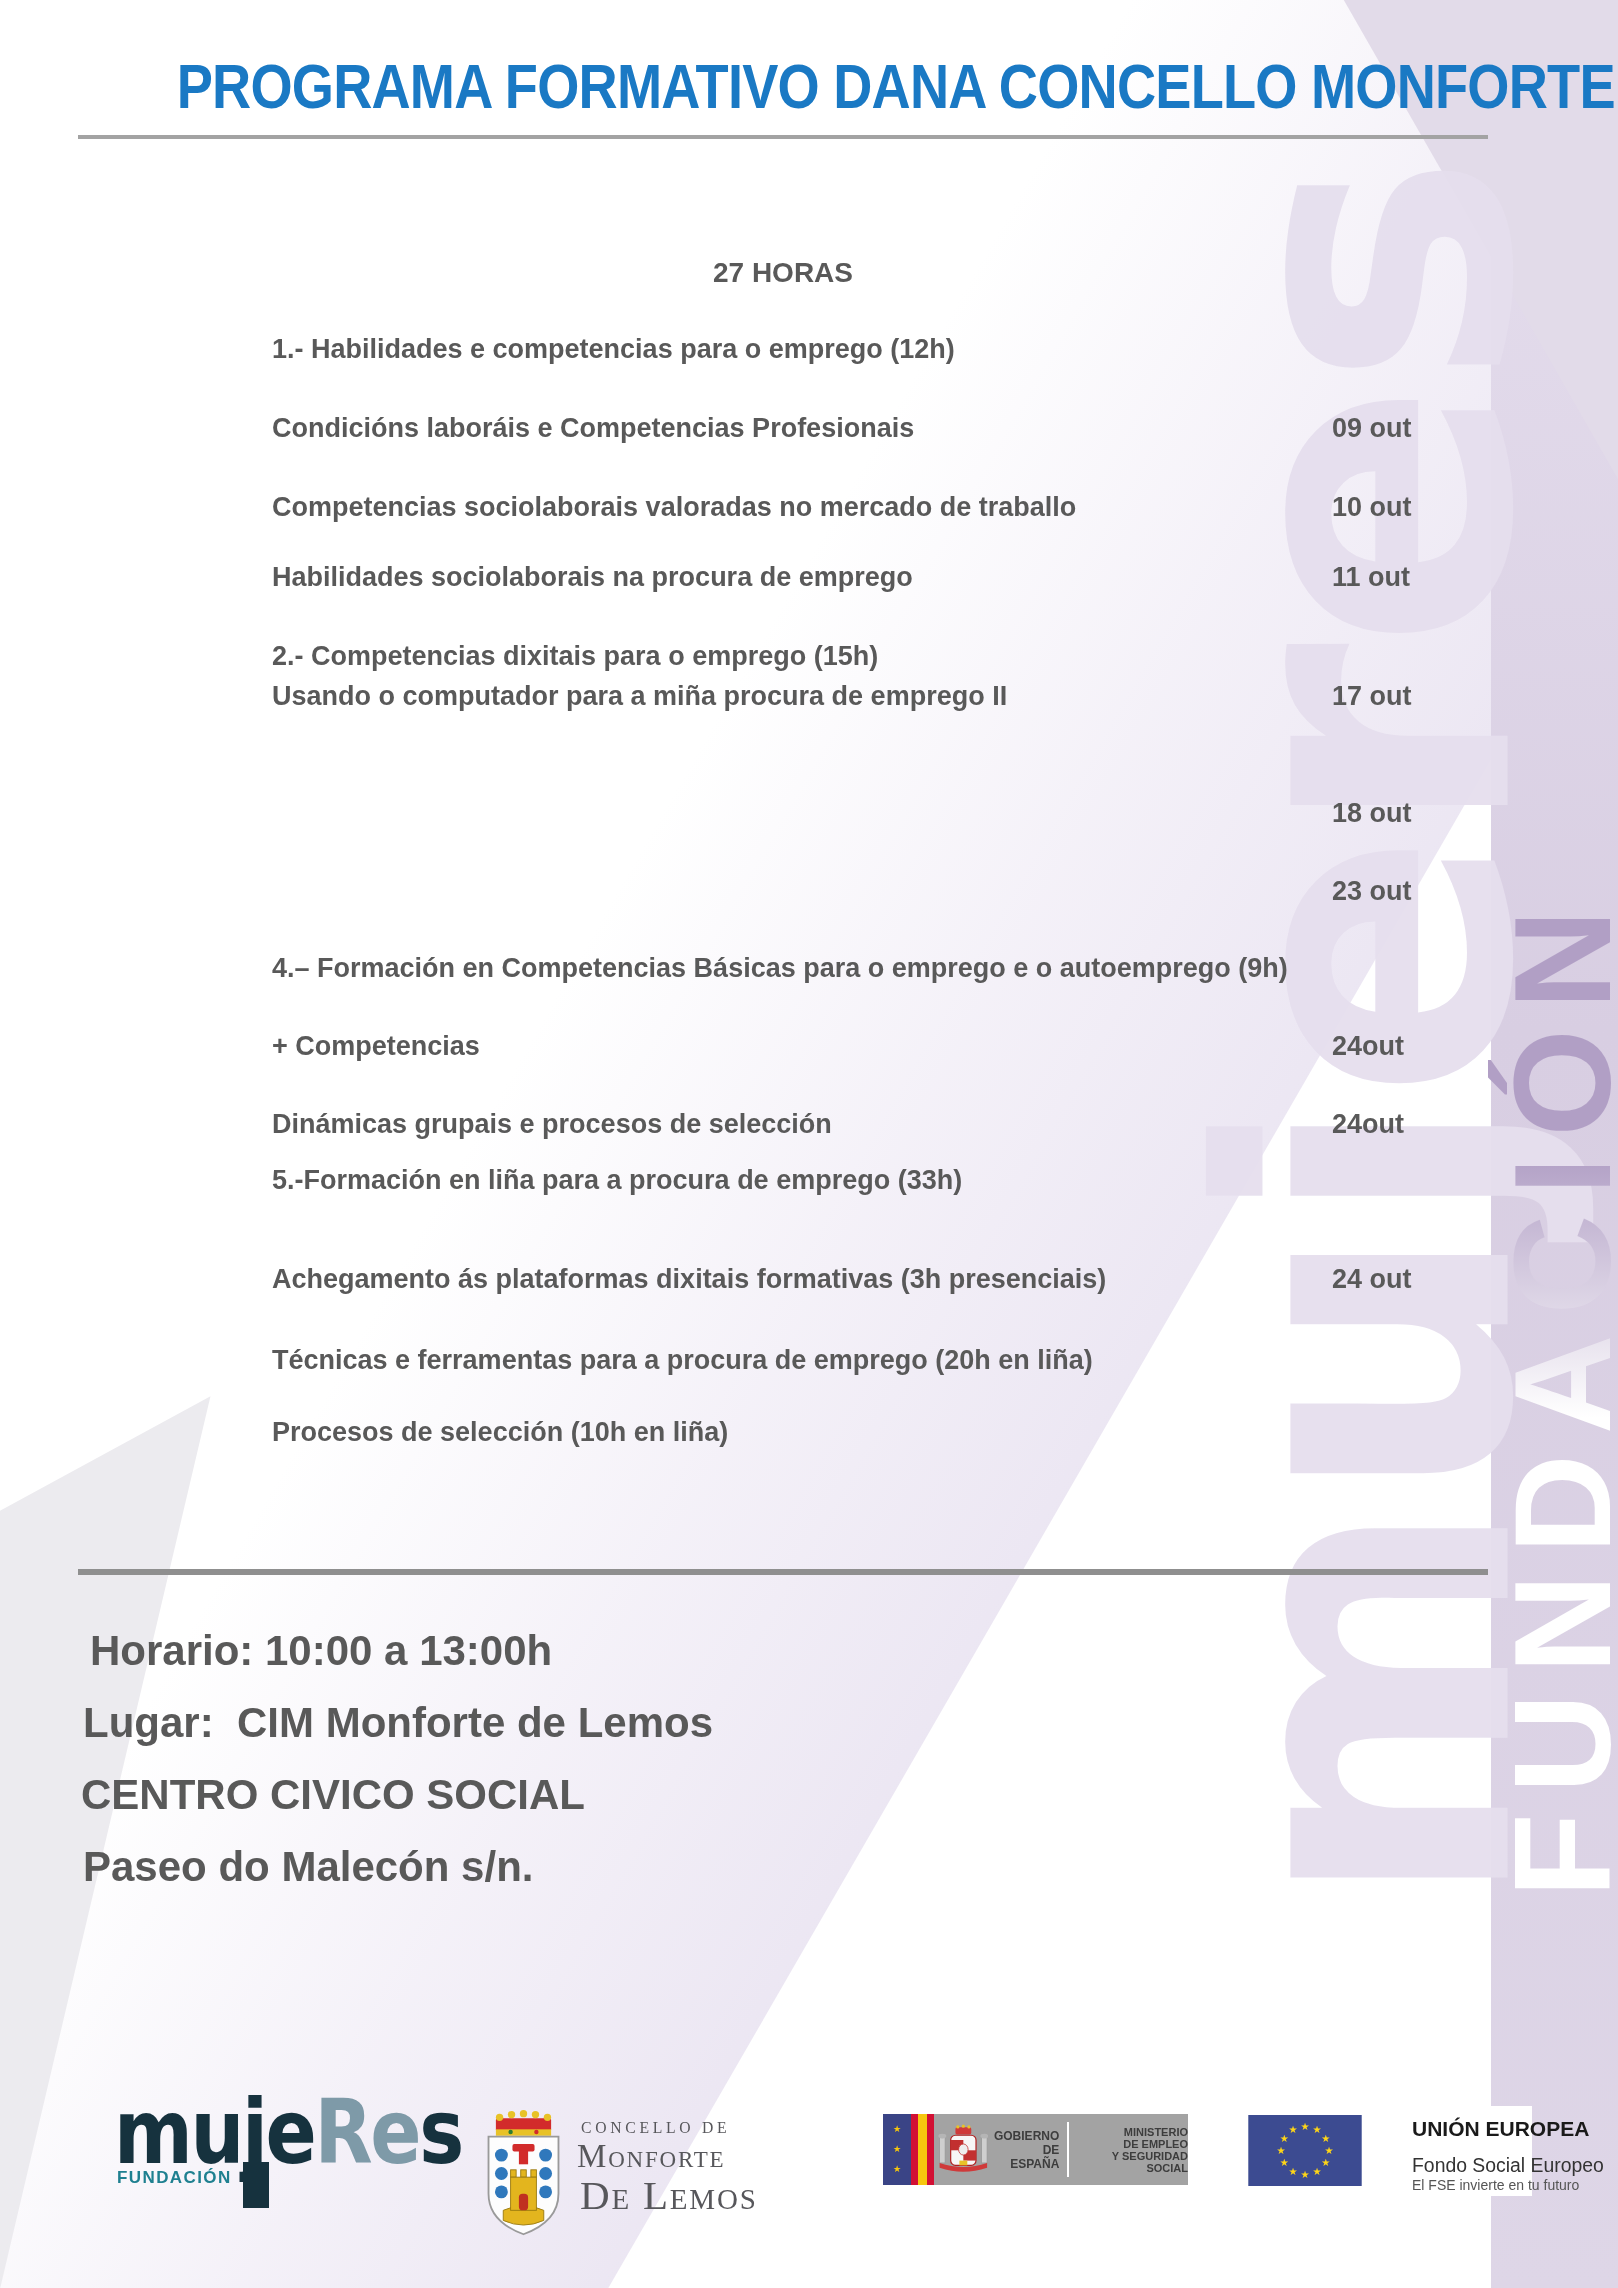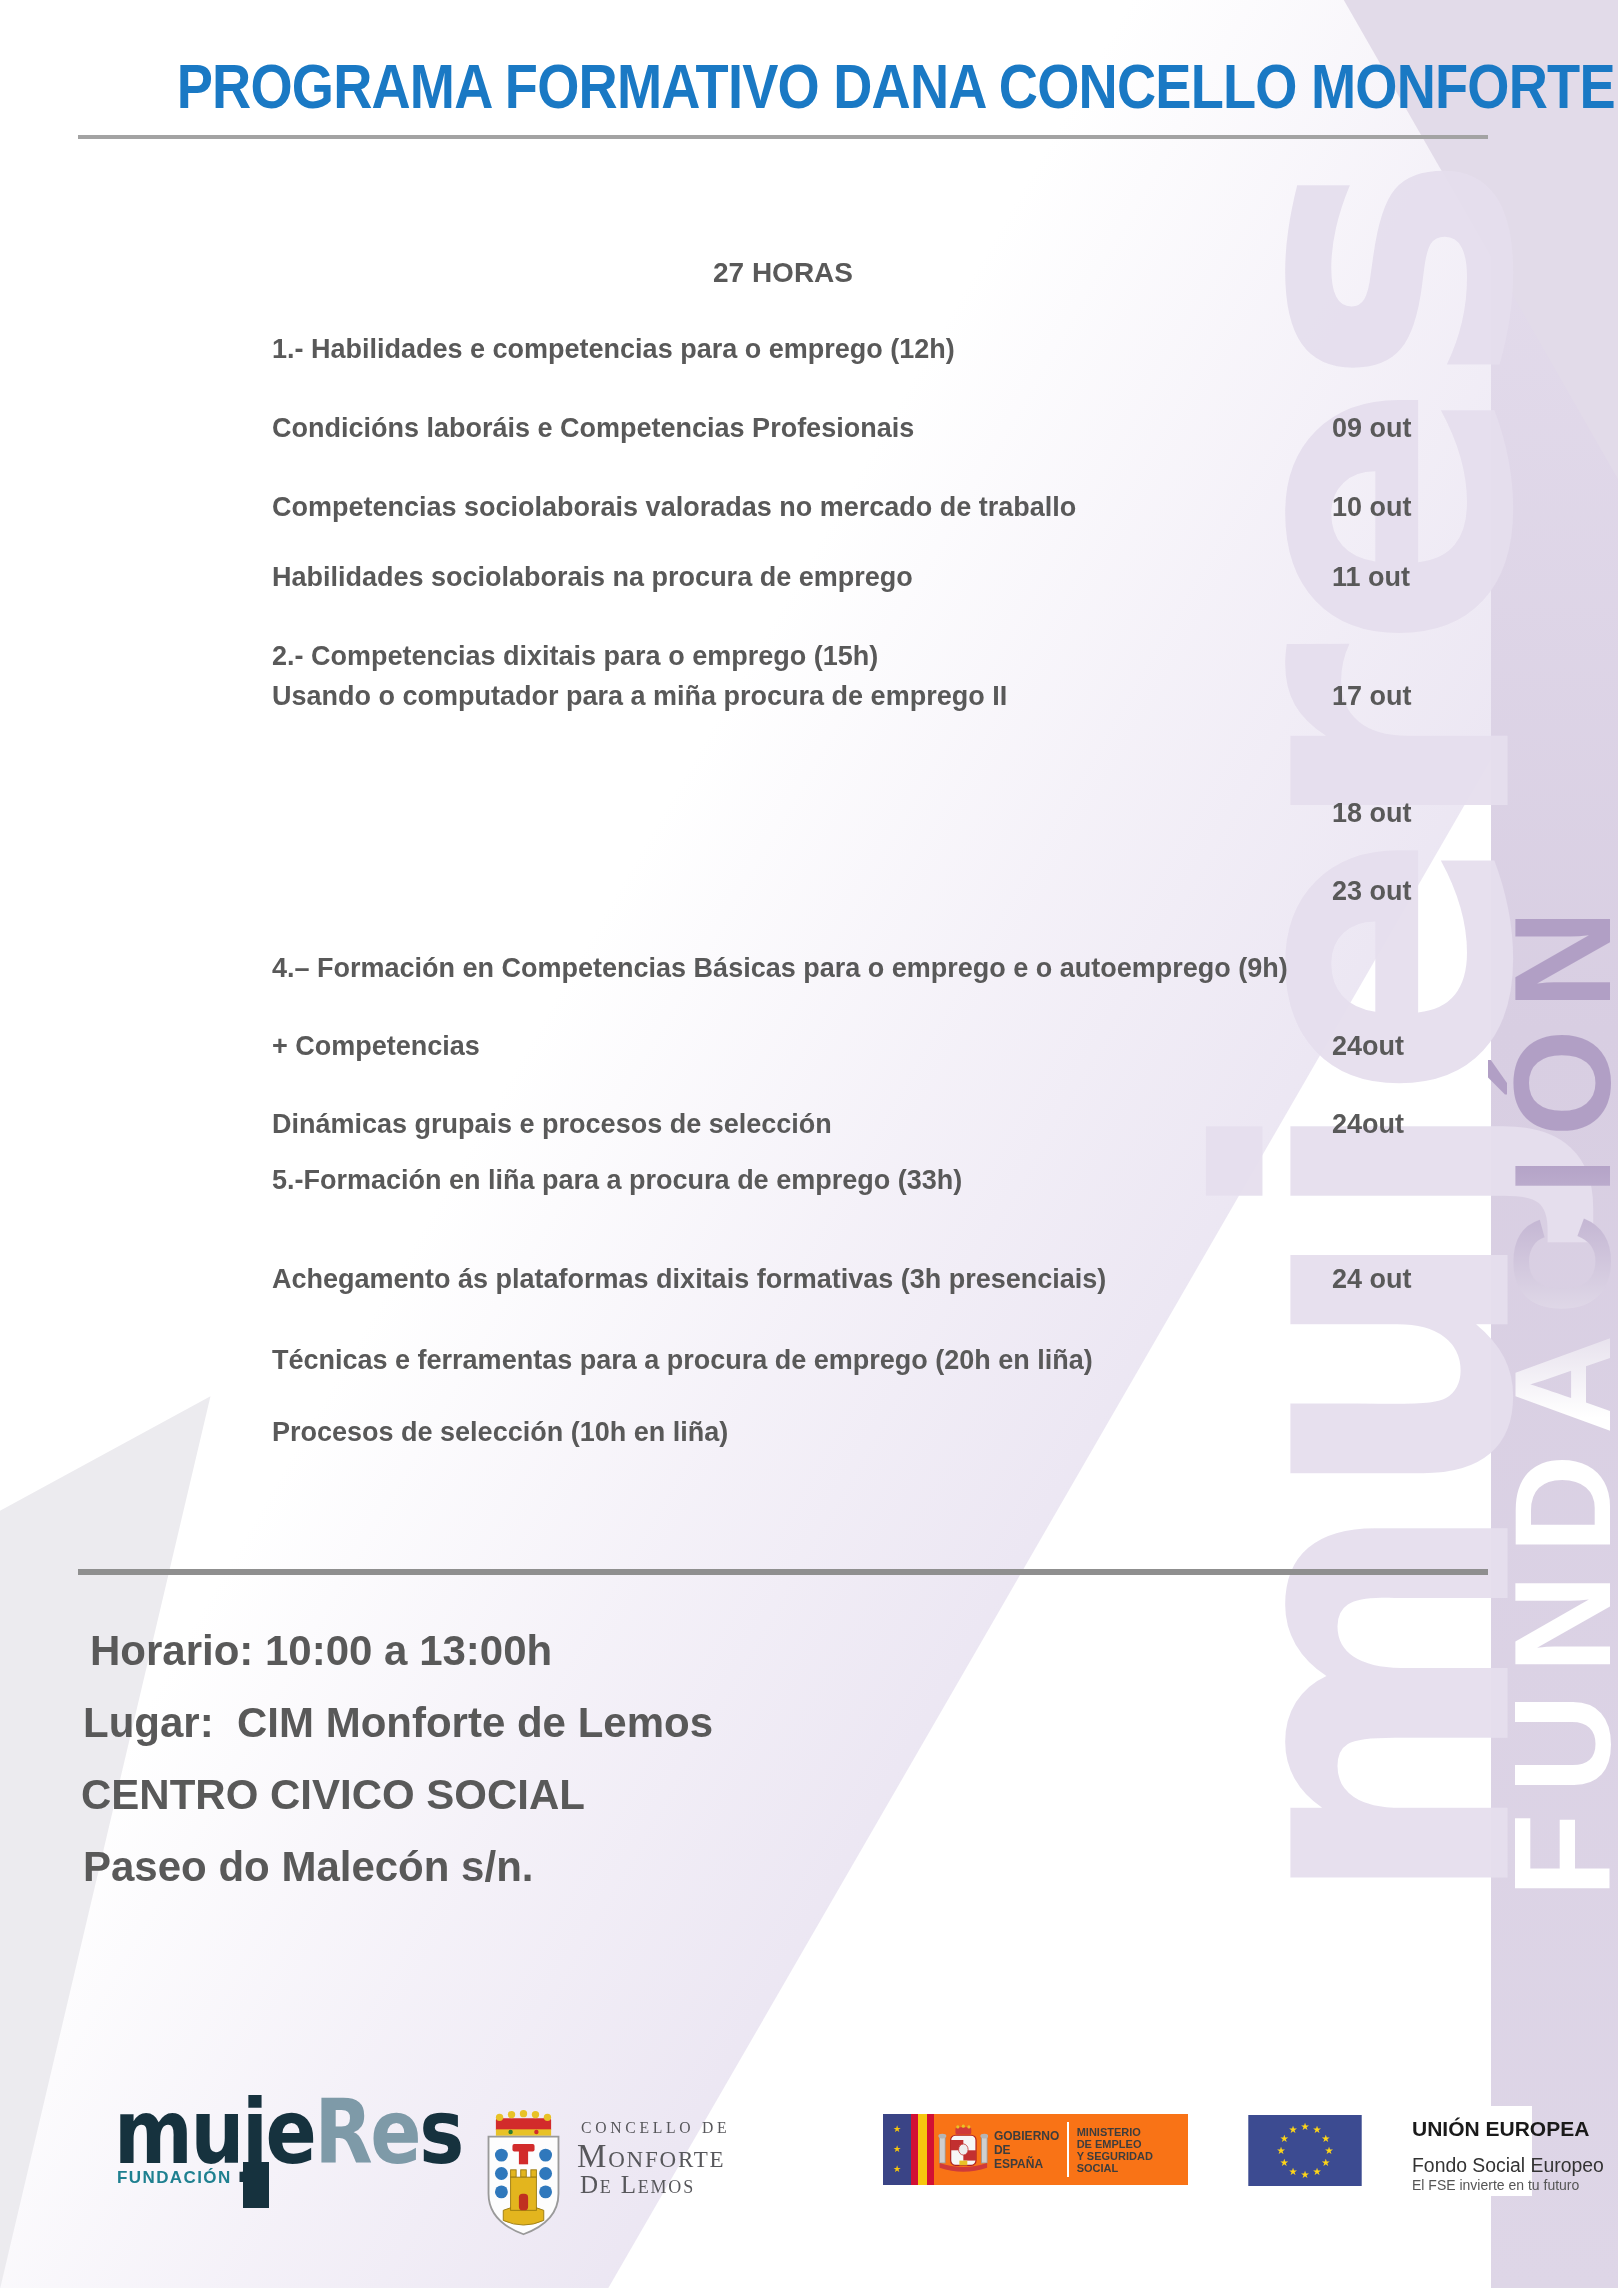--- a/index.html
+++ b/index.html
@@ -77,28 +77,28 @@
   .lw-d{color:#16323e;}
   .lw-l{color:#7e9aa8;}
   .logo-sub{
     left:117px;top:2168px;z-index:3;font-size:17px;font-weight:bold;
     letter-spacing:1.4px;color:#1f8090;white-space:nowrap;
   }
   .logo-jbar{left:243px;top:2162px;width:26px;height:46px;background:#16323e;z-index:3;}
   .concello-text{z-index:3;font-family:"Liberation Serif","DejaVu Serif",serif;color:#57575b;}
   .ct1{left:581px;top:2119px;font-size:15.7px;letter-spacing:3.7px;}
   .ct2{left:577px;top:2138px;font-size:33px;font-variant:small-caps;letter-spacing:1.8px;}
-  .ct3{left:580px;top:2171px;font-size:25px;font-variant:small-caps;letter-spacing:1.8px;}
+  .ct3{left:580px;top:2171px;font-size:41px;font-variant:small-caps;letter-spacing:1.8px;}
   .white-box{background:#ffffff;z-index:2;}
   .gov{left:883px;top:2114px;width:305px;height:71px;display:flex;z-index:3;}
   .gov-eu{width:28px;background:#3a4486;display:flex;flex-direction:column;align-items:center;justify-content:space-around;padding:5.5px 0;}
   .gov-eu span{color:#f6c70e;font-size:9.2px;line-height:9.2px;}
   .gov-r{width:7.4px;background:#d21034;}
   .gov-y{width:8.3px;background:#f6c70e;}
-  .gov-main{flex:1;background:#f97316;display:flex;align-items:center;}
+  .gov-main{flex:1;background:#a3a3a3;display:flex;align-items:center;text-align:right;}
   .gov-text{font-size:12px;font-weight:bold;color:#3d3d3d;line-height:14px;margin-left:5.5px;}
   .gov-div{width:2.8px;height:55px;background:#ffffff;margin:0 7.4px;}
   .min-text{font-size:11px;font-weight:bold;color:#3d3d3d;line-height:12px;}
   .eu{left:1248px;top:2115px;z-index:3;}
   .eu-texts{left:1366px;top:2117px;z-index:3;margin-left:46px;}
   .eu-t1{font-size:21px;font-weight:bold;color:#1a1a1a;}
   .eu-t2{font-size:19.4px;color:#333333;margin-top:13px;}
   .eu-t3{font-size:14px;color:#555555;}
 </style>
 </head>

